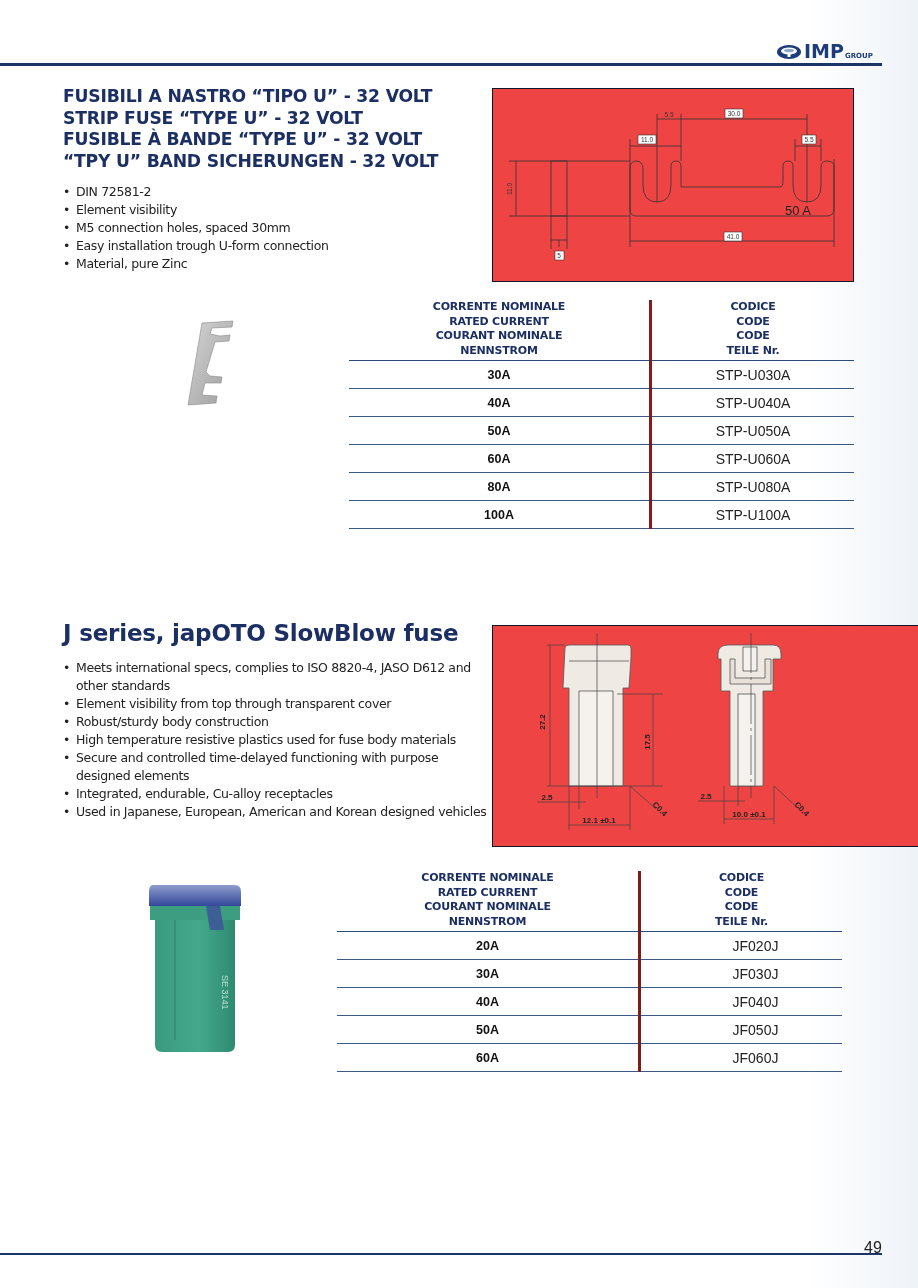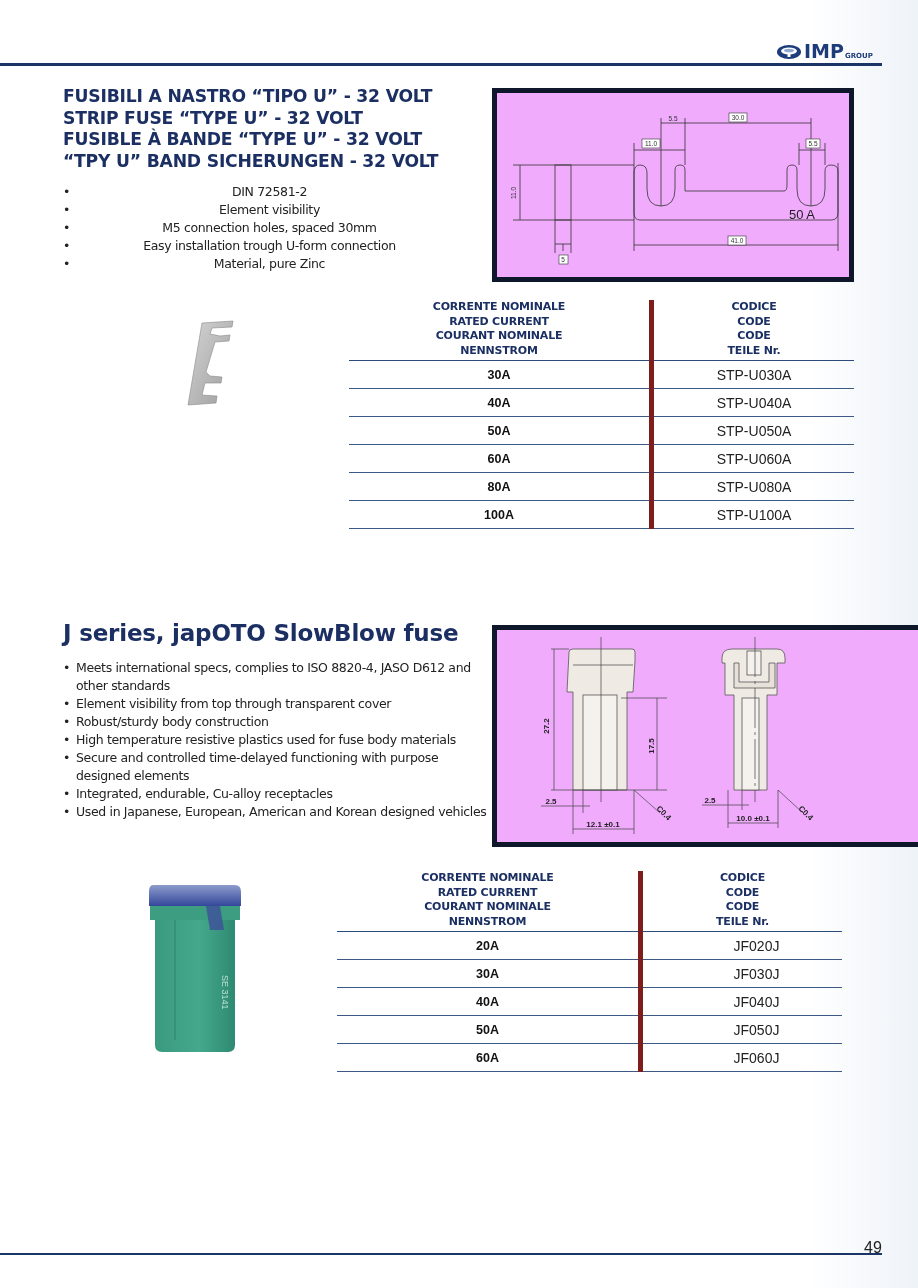--- a/index.html
+++ b/index.html
@@ -16,34 +16,34 @@
   .logo-imp { font-family: "DejaVu Sans", sans-serif; font-weight: bold; font-size: 19px; color: #1d3c7a; letter-spacing: 0px; line-height: 18px; margin-left: 2px; }
   .logo-group { font-family: "DejaVu Sans", sans-serif; font-weight: bold; font-size: 7px; color: #1d3c7a; margin-left: 1px; line-height: 8px; }
 
   .title { font-family: "DejaVu Sans", sans-serif; font-weight: bold; color: #1b2f63; font-size: 17.2px; line-height: 21.5px; letter-spacing: -0.2px; }
   .title-block { left: 63px; top: 86px; }
   .title-j { left: 63px; top: 623px; font-size: 23px; }
 
   ul.bullets { margin: 0; padding: 0; list-style: none; font-family: "DejaVu Sans", sans-serif; font-size: 12.5px; line-height: 18px; color: #222; letter-spacing: -0.35px; }
   ul.bullets li { position: relative; padding-left: 13px; }
   ul.bullets li::before { content: "•"; position: absolute; left: 0; top: 0; }
-  .bullets-u { left: 63px; top: 183px; width: 400px; text-align: center; }
+  .bullets-u { left: 63px; top: 183px; width: 400px; }
   .bullets-j { left: 63px; top: 659px; width: 430px; }
 
-  .diagram-box { border: 5px solid #0f172a; background: #f0abfc; box-sizing: border-box; text-align: center; }
+  .diagram-box { border: 1px solid #0f172a; background: #ef4444; box-sizing: border-box; text-align: center; }
   .diag-u { left: 492px; top: 88px; width: 362px; height: 194px; }
   .diag-j { left: 492px; top: 625px; width: 438px; height: 222px; }
   .diagram-box svg { position: absolute; left: 0; top: 0; }
 
   table.spec { position: absolute; border-collapse: collapse; }
   table.spec th { font-family: "DejaVu Sans", sans-serif; font-weight: bold; font-size: 11px; color: #1b2f63; line-height: 14.5px; text-align: center; vertical-align: bottom; padding: 0 0 2px 0; border-bottom: 1.5px solid #2c4a7a; letter-spacing: -0.2px; }
   table.spec td { font-size: 13px; text-align: center; border-bottom: 1.5px solid #3d5a86; height: 27px; padding: 0; }
   table.spec td.cur { font-weight: bold; color: #111; font-size: 12.5px; }
   table.spec td.code { color: #222; font-size: 14px; }
-  table.spec .c1 { border-right: 5px solid #7f1d1d; }
+  table.spec .c1 { border-right: 3px solid #7f1d1d; }
   .table-u { left: 349px; top: 300px; width: 505px; }
   .table-u th.c1 { width: 300px; }
   .table-j { left: 337px; top: 871px; width: 505px; }
   .table-j th.c1 { width: 301px; }
   .table-j td.code { font-size: 13px; padding-left: 28px; }
 
   .photo-strip { left: 150px; top: 317px; width: 95px; height: 95px; }
   .photo-jfuse { left: 140px; top: 880px; width: 110px; height: 190px; }
 
   .footer-rule { left: 0; top: 1253px; width: 882px; height: 2px; background: #1b3566; }

